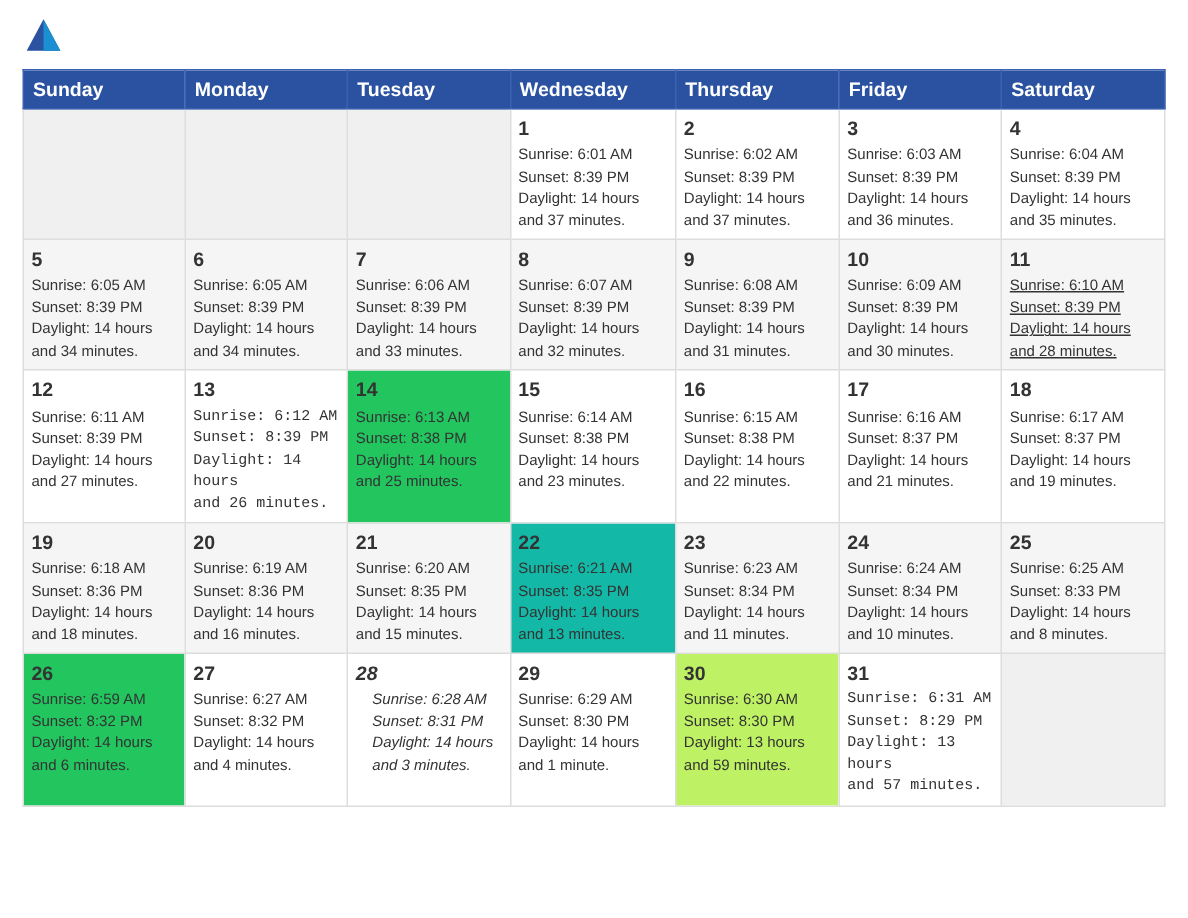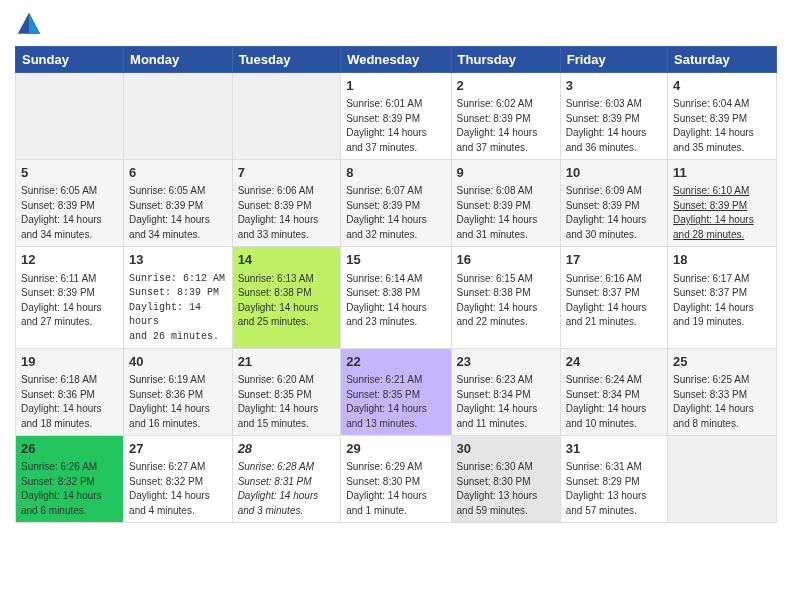--- a/index.html
+++ b/index.html
@@ -222,21 +222,21 @@
 Daylight: 14 hours
 and 27 minutes.</div>
           </td>
           <td style="background: rgb(255, 255, 255);">
             <span class="day-num">13</span>
             <div class="day-info" style="white-space: pre-line; font-family: Liberation Mono, monospace;">Sunrise: 6:12 AM
 Sunset: 8:39 PM
 Daylight: 14 hours
 and 26 minutes.</div>
           </td>
-          <td style="background: #bef264;">
+          <td style="background: #22c55e;">
             <span class="day-num">14</span>
             <div class="day-info" style="white-space: pre-line;">Sunrise: 6:13 AM
 Sunset: 8:38 PM
 Daylight: 14 hours
 and 25 minutes.</div>
           </td>
           <td style="background: rgb(255, 255, 255);">
             <span class="day-num">15</span>
             <div class="day-info" style="white-space: pre-line;">Sunrise: 6:14 AM
 Sunset: 8:38 PM
@@ -267,34 +267,34 @@
         </tr>
         <tr>
           <td style="background: rgb(245, 245, 245);">
             <span class="day-num">19</span>
             <div class="day-info" style="white-space: pre-line;">Sunrise: 6:18 AM
 Sunset: 8:36 PM
 Daylight: 14 hours
 and 18 minutes.</div>
           </td>
           <td style="background: rgb(245, 245, 245);">
-            <span class="day-num">40</span>
+            <span class="day-num">20</span>
             <div class="day-info" style="white-space: pre-line;">Sunrise: 6:19 AM
 Sunset: 8:36 PM
 Daylight: 14 hours
 and 16 minutes.</div>
           </td>
           <td style="background: rgb(245, 245, 245);">
             <span class="day-num">21</span>
             <div class="day-info" style="white-space: pre-line;">Sunrise: 6:20 AM
 Sunset: 8:35 PM
 Daylight: 14 hours
 and 15 minutes.</div>
           </td>
-          <td style="background: #c4b5fd;">
+          <td style="background: #14b8a6;">
             <span class="day-num">22</span>
             <div class="day-info" style="white-space: pre-line;">Sunrise: 6:21 AM
 Sunset: 8:35 PM
 Daylight: 14 hours
 and 13 minutes.</div>
           </td>
           <td style="background: rgb(245, 245, 245);">
             <span class="day-num">23</span>
             <div class="day-info" style="white-space: pre-line;">Sunrise: 6:23 AM
 Sunset: 8:34 PM
@@ -312,56 +312,56 @@
             <span class="day-num">25</span>
             <div class="day-info" style="white-space: pre-line;">Sunrise: 6:25 AM
 Sunset: 8:33 PM
 Daylight: 14 hours
 and 8 minutes.</div>
           </td>
         </tr>
         <tr>
           <td style="background: #22c55e;">
             <span class="day-num">26</span>
-            <div class="day-info" style="white-space: pre-line;">Sunrise: 6:26 AM
+            <div class="day-info" style="white-space: pre-line;">Sunrise: 6:59 AM
 Sunset: 8:32 PM
 Daylight: 14 hours
 and 6 minutes.</div>
           </td>
           <td style="background: rgb(255, 255, 255);">
             <span class="day-num">27</span>
             <div class="day-info" style="white-space: pre-line;">Sunrise: 6:27 AM
 Sunset: 8:32 PM
 Daylight: 14 hours
 and 4 minutes.</div>
           </td>
           <td style="background: rgb(255, 255, 255); font-style: italic;">
             <span class="day-num">28</span>
-            <div class="day-info" style="white-space: pre-line;">Sunrise: 6:28 AM
+            <div class="day-info" style="white-space: pre-line; margin-left: 11px;">Sunrise: 6:28 AM
 Sunset: 8:31 PM
 Daylight: 14 hours
 and 3 minutes.</div>
           </td>
           <td style="background: rgb(255, 255, 255);">
             <span class="day-num">29</span>
             <div class="day-info" style="white-space: pre-line;">Sunrise: 6:29 AM
 Sunset: 8:30 PM
 Daylight: 14 hours
 and 1 minute.</div>
           </td>
-          <td style="background: #e5e5e5;">
+          <td style="background: #bef264;">
             <span class="day-num">30</span>
             <div class="day-info" style="white-space: pre-line;">Sunrise: 6:30 AM
 Sunset: 8:30 PM
 Daylight: 13 hours
 and 59 minutes.</div>
           </td>
           <td style="background: rgb(255, 255, 255);">
             <span class="day-num">31</span>
-            <div class="day-info" style="white-space: pre-line;">Sunrise: 6:31 AM
+            <div class="day-info" style="white-space: pre-line; font-family: Liberation Mono, monospace;">Sunrise: 6:31 AM
 Sunset: 8:29 PM
 Daylight: 13 hours
 and 57 minutes.</div>
           </td>
           <td class="empty-cell" style="background: rgb(239, 239, 239);"></td>
         </tr>
       </tbody>
   </table>
 </div>
 

